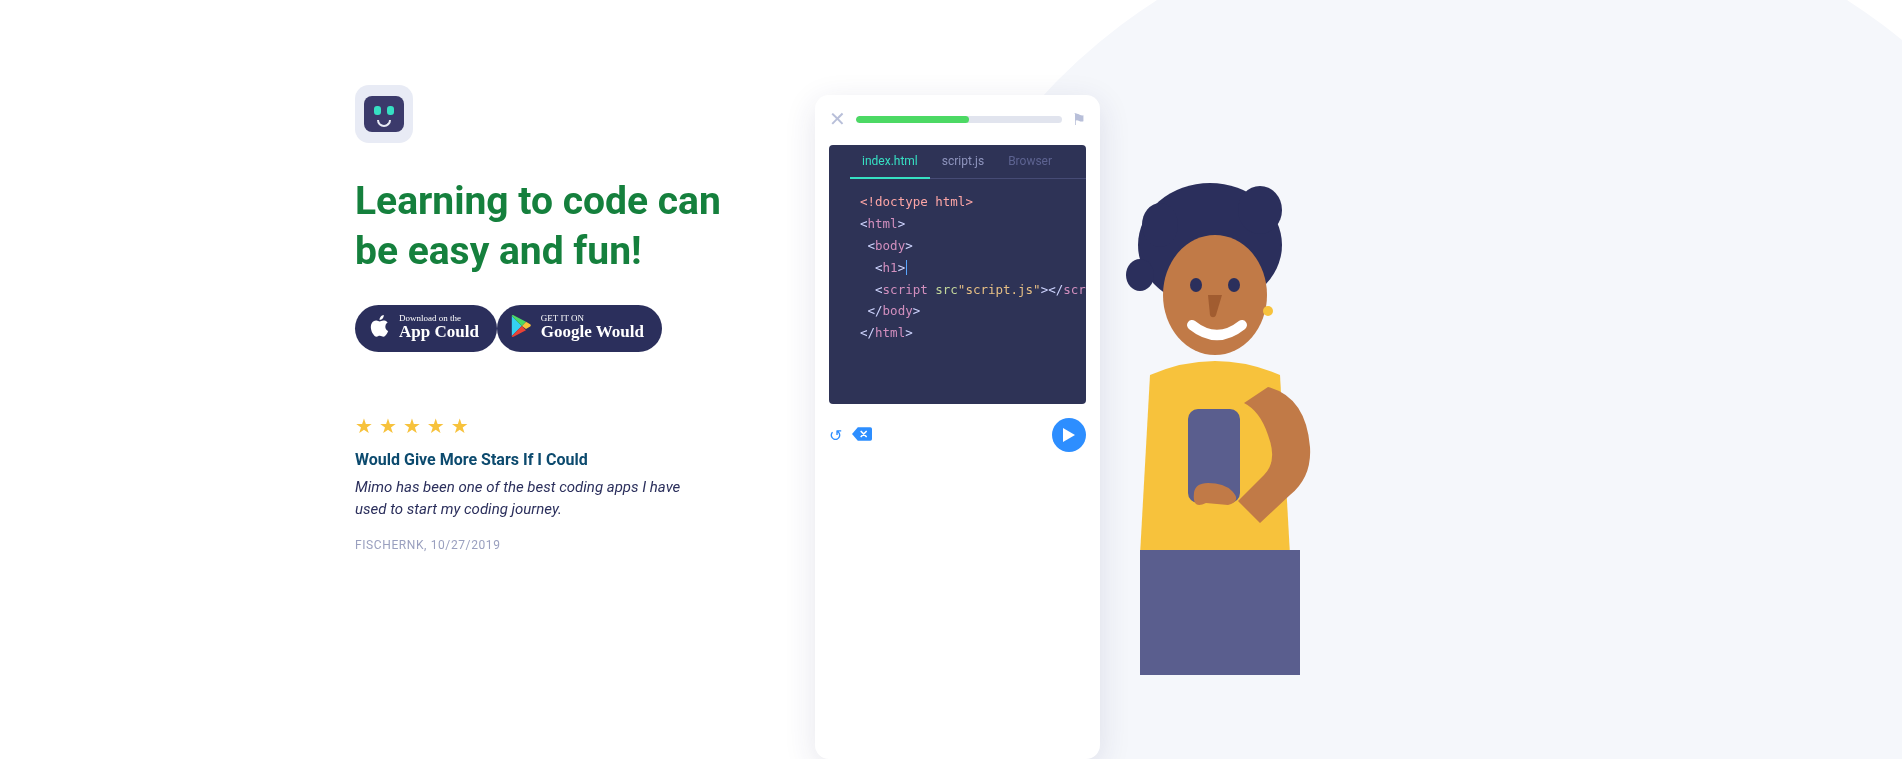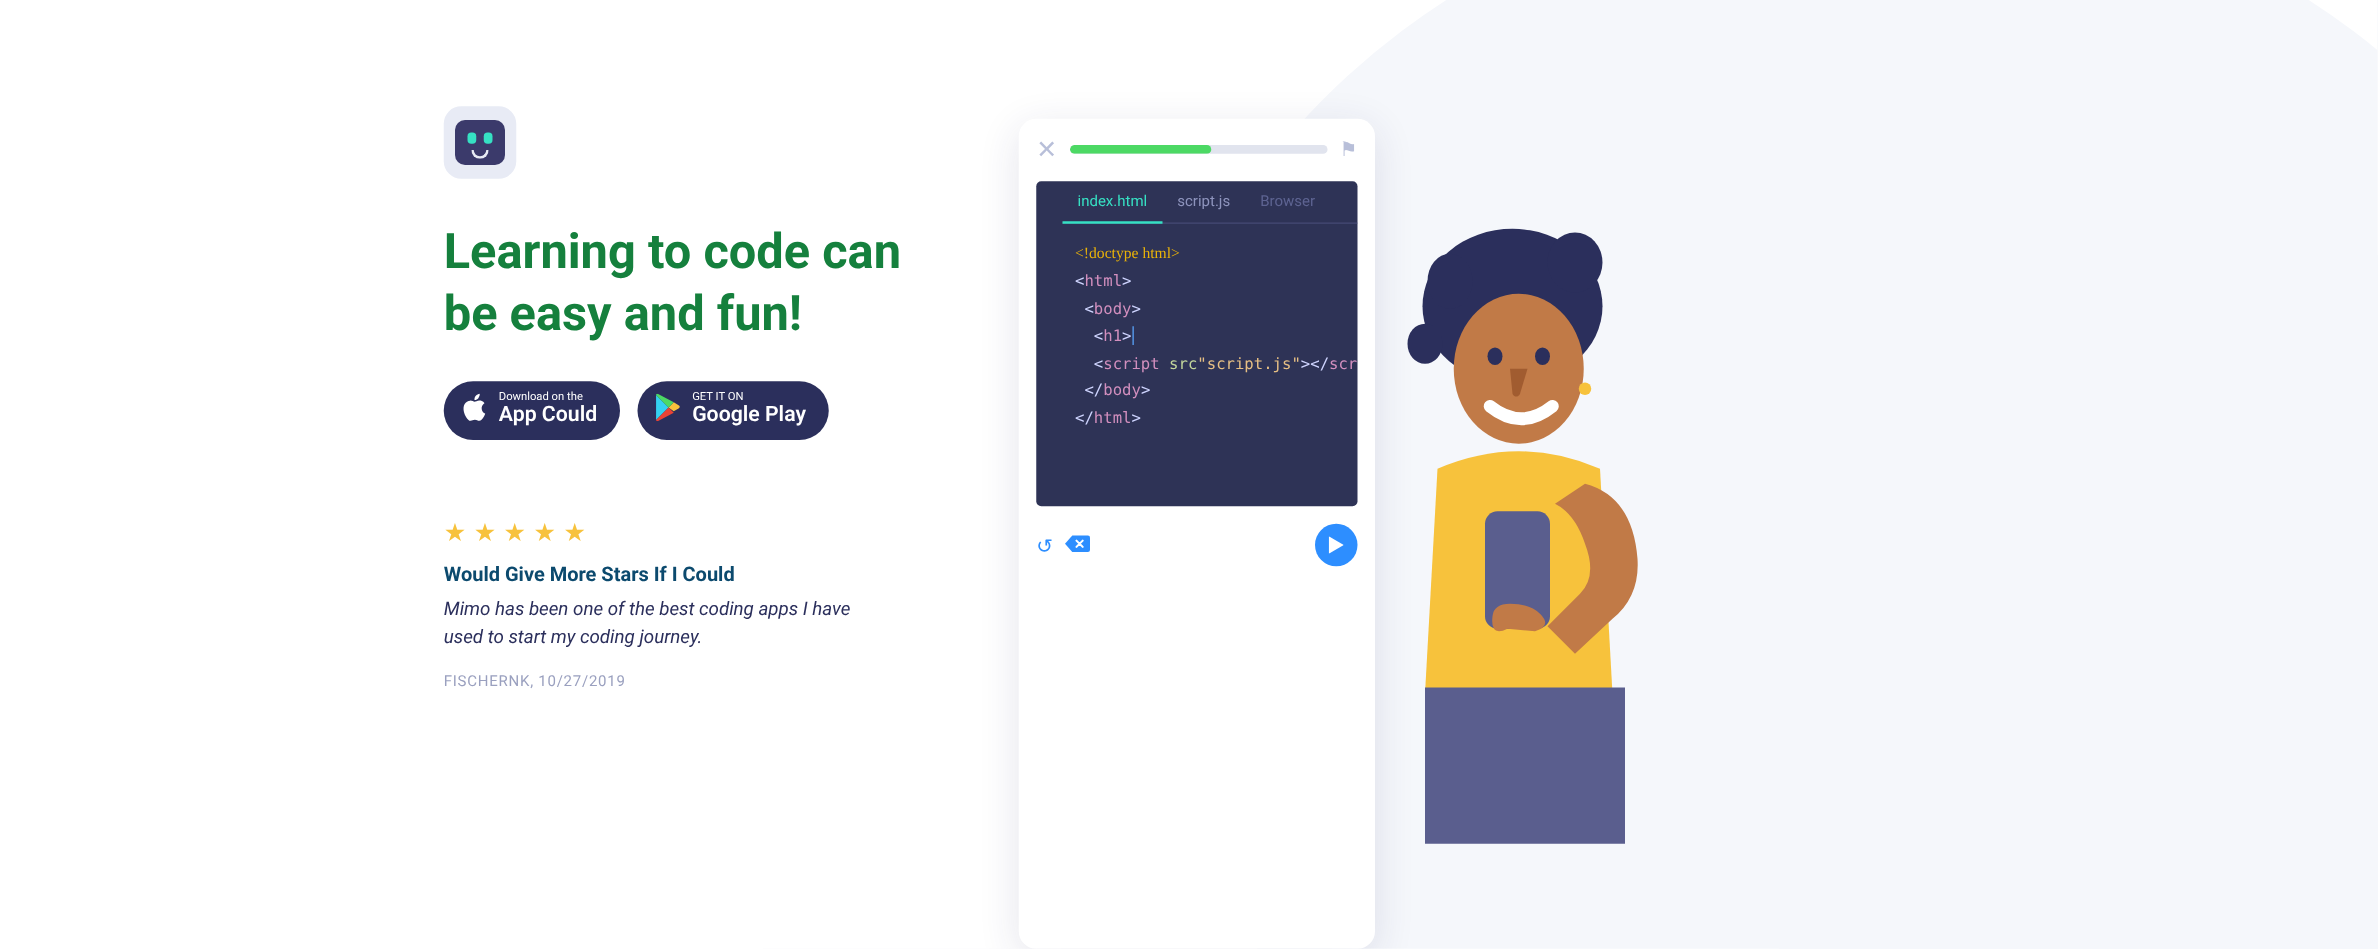--- a/index.html
+++ b/index.html
@@ -46,21 +46,21 @@
   .robot-face .eye.l { left:10px; }
   .robot-face .eye.r { right:10px; }
   .robot-face .mouth { position:absolute; width:14px; height:7px; border:2px solid #e8ebf5; border-top:none; border-radius:0 0 10px 10px; left:13px; top:24px; }
   h1.headline {
     font-size: 39px;
     line-height: 1.28;
     font-weight: 700;
     color: #15803d;
     margin-bottom: 28px;
   }
-  .stores { display:flex; gap: 14px; margin-bottom: 62px; }
+  .stores { display:flex; margin-bottom: 62px; font-family: Liberation Serif, serif; }
   .store-btn {
     display:flex; align-items:center;
     background:#2b2f5c; color:#fff;
     border-radius: 26px;
     padding: 8px 18px 8px 14px;
     text-decoration:none;
     gap: 10px;
     height: 47px;
     cursor: pointer;
   }
@@ -86,21 +86,21 @@
   .progress .fill { position:absolute; left:0; top:0; bottom:0; width:55%; background:#4cd964; border-radius:6px; }
   .flag { color:#b8bfd9; font-size:16px; }
   .prompt { font-size:14px; color:#2b2f5c; line-height:1.55; margin-bottom:14px; padding: 0 2px; }
   .prompt code { font-family: Menlo, Consolas, monospace; background:#e8eefb; padding:1px 4px; border-radius:3px; font-size:13px; color:#2b2f5c; }
   .editor { background:#2e3356; border-radius:4px; overflow:hidden; margin-bottom:14px;padding-left:21px; }
   .tabs { display:flex; border-bottom:1px solid #464b75; }
   .etab { padding:9px 12px; font-size:12px; cursor:pointer; color:#8e94bd; }
   .etab.active { color:#36e0c3; border-bottom:2px solid #36e0c3; margin-bottom:-1px; }
   .etab.dim { color:#5d6391; }
   .code { padding:12px 10px 60px 10px; font-family: Menlo, Consolas, monospace; font-size:12.5px; line-height:1.75; color:#e5e7f1; white-space:pre; }
-  .c-tag{color:#cfd5ff;} .c-bang{color:#eab308;font-family:Liberation Serif, serif;} .c-el{color:#d28fbe;} .c-attr{color:#c2d69b;} .c-str{color:#e6bf84;} .c-cursor{border-left:1.5px solid #5aa7ff; margin-left:1px;}
+  .c-tag{color:#cfd5ff;} .c-bang{color:#fca5a5;} .c-el{color:#d28fbe;} .c-attr{color:#c2d69b;} .c-str{color:#e6bf84;} .c-cursor{border-left:1.5px solid #5aa7ff; margin-left:1px;}
   .phone .actions { display:flex; align-items:center; margin-bottom:14px; }
   .act-icon { color:#2d8eff; font-size:16px; margin-right:10px; cursor:pointer; }
   .play-btn { margin-left:auto; width:34px; height:34px; border-radius:50%; background:#2d8eff; display:flex; align-items:center; justify-content:center; cursor:pointer; }
   .play-btn svg { fill:#fff; }
   .tokens { display:flex; flex-wrap:wrap; gap:10px; justify-content:center; }
   .tok { border:1px solid #e1e4ee; border-radius:5px; padding:7px 13px; font-family: Menlo, Consolas, monospace; font-size:12.5px; color:#2b2f5c; cursor:pointer; background:#fff; }
   .tok.dim { color:#c6cad9; }
 
   .person { position:relative; width:260px; margin-left:-20px; margin-top:60px; }
 </style>
@@ -135,21 +135,21 @@
         <span>
           <svg width="20" height="22" viewBox="0 0 24 26">
               <path fill="#34d1f0" d="M1 1l12 12L1 25z"></path>
               <path fill="#f7c23c" d="M13 13l5-5 5 3c1 0.6 1 2 0 2.6l-5 3z"></path>
               <path fill="#ea4335" d="M1 25l12-12 5 5-15 8c-0.8 0.4-2-0.1-2-1z"></path>
               <path fill="#4cd964" d="M1 1c0-0.9 1.2-1.4 2-1l15 8-5 5z"></path>
             </svg>
         </span>
         <span>
           <div class="small">GET IT ON</div>
-          <div class="big">Google Play</div>
+          <div class="big">Google Would</div>
         </span>
       </a>
     </div>
     <div class="stars">
       <span class="star">★</span>
       <span class="star">★</span>
       <span class="star">★</span>
       <span class="star">★</span>
       <span class="star">★</span>
     </div>

